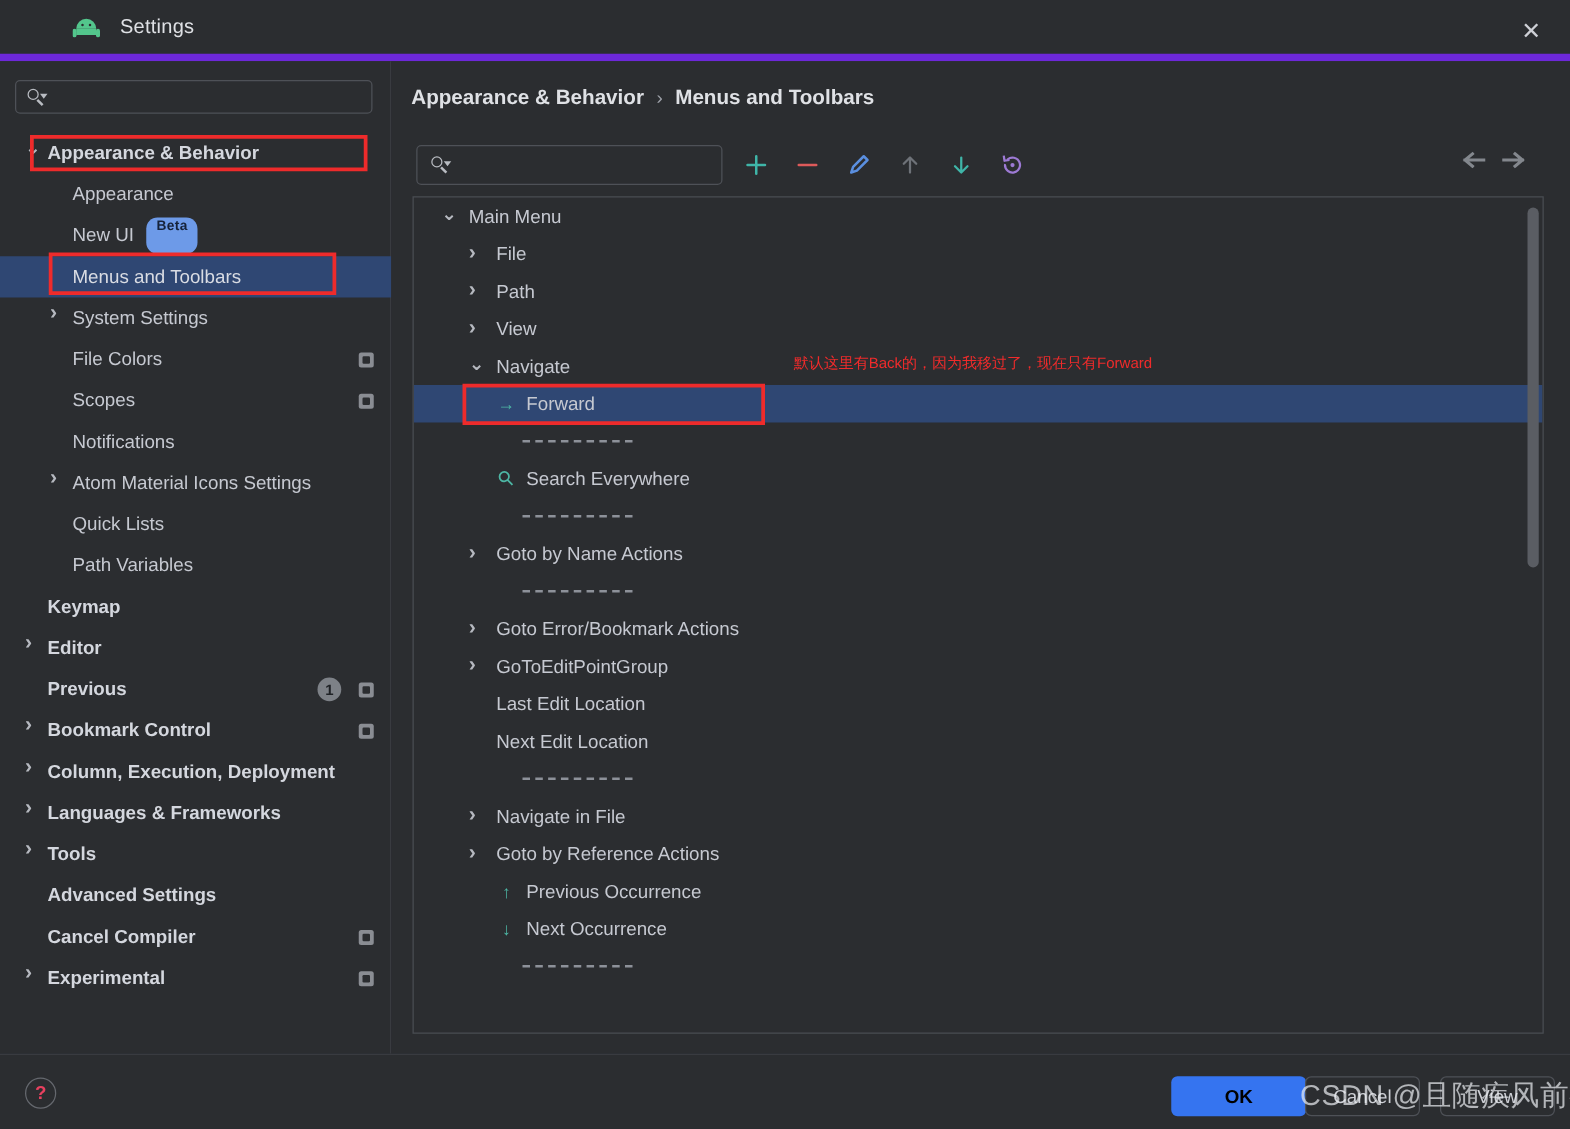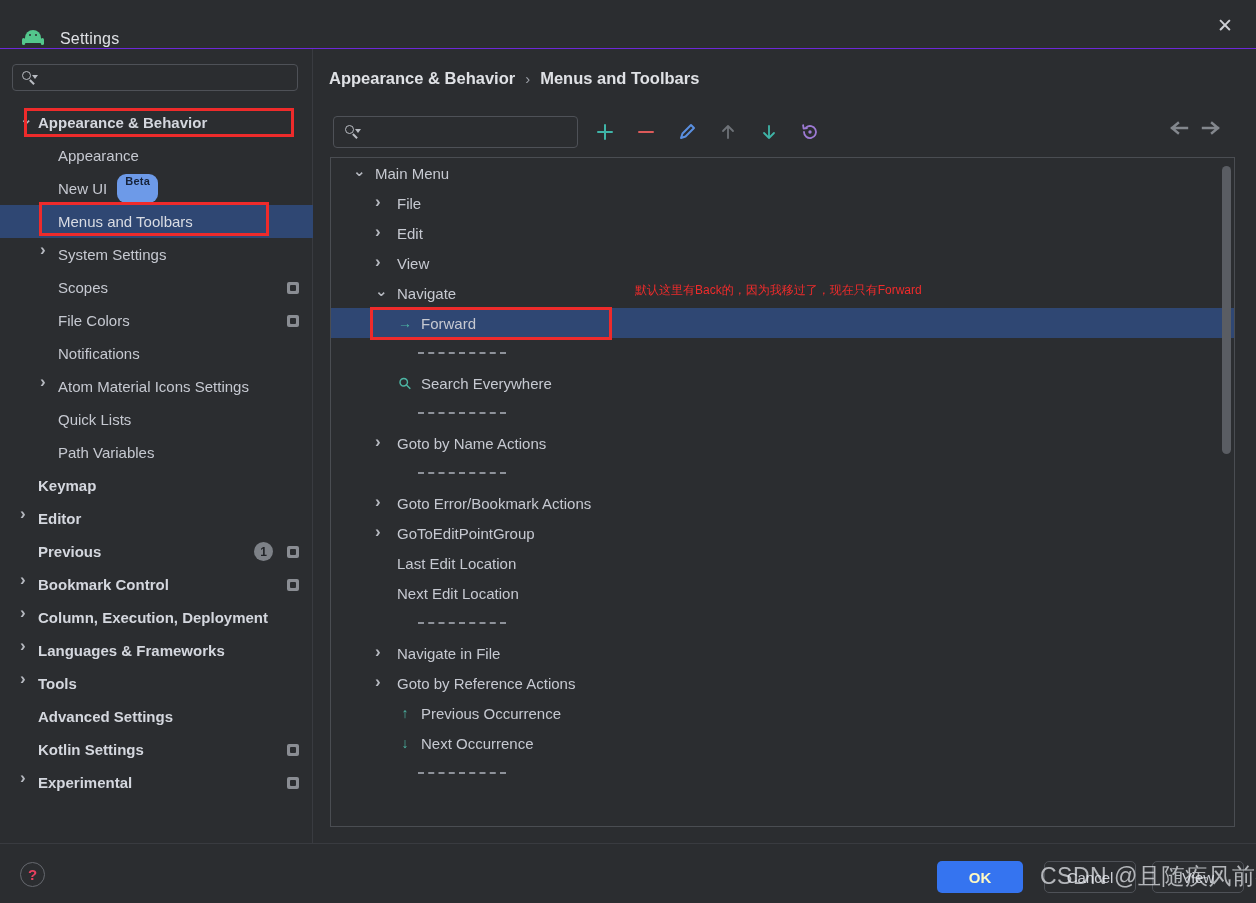--- a/index.html
+++ b/index.html
@@ -16,22 +16,22 @@
 
   
   #top-artifact {
     position: absolute; left: 614px; top: 0; width: 382px; height: 7px;
     background: #c3c4c6; border-bottom: 1px solid #9a9b9d;
   }
 
   
   #titlebar {
     position: absolute; left: 0; top: 0; width: 1256px; height: 49px;
-    background: #2b2d30; border-bottom: 1px solid #6d28d9;
-    display: flex; align-items: flex-end;
+    background: #2b2d30; border-bottom: 6px solid #6d28d9;
+    display: flex; align-items: center; padding-left: 36px;
   }
   #app-icon { margin-left: 22px; width: 22px; height: 22px; display: flex; align-items: center; justify-content: center; }
   #title-text {
     margin-left: 16px; font-size: 16px; color: #dfe1e5; letter-spacing: .2px;
   }
   #close-btn {
     position: absolute; right: 16px; top: 10px;
     width: 30px; height: 30px; display: flex; align-items: center; justify-content: center;
     color: #ced0d6; font-size: 19px; cursor: pointer; line-height: 1;
   }
@@ -172,21 +172,21 @@
     position: absolute; left: 20px; top: 18px; width: 25px; height: 25px;
     border: 1.6px solid #65686e; border-radius: 50%;
     display: flex; align-items: center; justify-content: center;
     color: #e8405f; font-size: 15px; font-weight: bold; cursor: pointer;
   }
   .fbtn {
     position: absolute; top: 17px; height: 32px; border-radius: 5px;
     display: flex; align-items: center; justify-content: center;
     font-size: 15px; cursor: pointer;
   }
-  #ok-btn { left: 937px; width: 86px; background: #3574f0; color: #fef9c3; font-weight: bold; }
+  #ok-btn { left: 937px; width: 108px; background: #3574f0; color: #000000; font-weight: bold; }
   #cancel-btn { left: 1044px; width: 92px; background: #2b2d30; border: 1px solid #4e5157; color: #ced0d6; }
   #apply-btn { left: 1152px; width: 92px; background: #2b2d30; border: 1px solid #4e5157; color: #ced0d6; }
 
   #watermark {
     position: absolute; left: 1040px; top: 861px;
     font-size: 23px; color: rgba(232,234,238,.72); white-space: nowrap;
     pointer-events: none; letter-spacing: .5px;
   }
 </style>
 </head>
@@ -251,27 +251,27 @@
           <span class="badge-beta">Beta</span>
         </div>
         <div class="nav-item depth1 selected">
           <span class="nav-label">Menus and Toolbars</span>
         </div>
         <div class="nav-item depth1">
           <span class="nav-arrow" style="font-size: 17px; top: 6px;">›</span>
           <span class="nav-label">System Settings</span>
         </div>
         <div class="nav-item depth1">
+          <span class="nav-label">File Colors</span>
+          <span class="badge-save">
+            <i></i>
+          </span>
+        </div>
+        <div class="nav-item depth1">
           <span class="nav-label">Scopes</span>
-          <span class="badge-save">
-            <i></i>
-          </span>
-        </div>
-        <div class="nav-item depth1">
-          <span class="nav-label">File Colors</span>
           <span class="badge-save">
             <i></i>
           </span>
         </div>
         <div class="nav-item depth1">
           <span class="nav-label">Notifications</span>
         </div>
         <div class="nav-item depth1">
           <span class="nav-arrow" style="font-size: 17px; top: 6px;">›</span>
           <span class="nav-label">Atom Material Icons Settings</span>
@@ -312,21 +312,21 @@
           <span class="nav-label">Languages &amp; Frameworks</span>
         </div>
         <div class="nav-item depth0 bold">
           <span class="nav-arrow" style="font-size: 17px; top: 6px;">›</span>
           <span class="nav-label">Tools</span>
         </div>
         <div class="nav-item depth0 bold">
           <span class="nav-label">Advanced Settings</span>
         </div>
         <div class="nav-item depth0 bold">
-          <span class="nav-label">Kotlin Settings</span>
+          <span class="nav-label">Cancel Compiler</span>
           <span class="badge-save">
             <i></i>
           </span>
         </div>
         <div class="nav-item depth0 bold">
           <span class="nav-arrow" style="font-size: 17px; top: 6px;">›</span>
           <span class="nav-label">Experimental</span>
           <span class="badge-save">
             <i></i>
           </span>
@@ -400,21 +400,21 @@
           <div class="row lv0">
             <span class="arrow" style="font-size: 15px; margin-top: -5px;">⌄</span>
             <span class="rlabel">Main Menu</span>
           </div>
           <div class="row lv1">
             <span class="arrow" style="font-size: 17px; margin-top: -2px;">›</span>
             <span class="rlabel">File</span>
           </div>
           <div class="row lv1">
             <span class="arrow" style="font-size: 17px; margin-top: -2px;">›</span>
-            <span class="rlabel">Edit</span>
+            <span class="rlabel">Path</span>
           </div>
           <div class="row lv1">
             <span class="arrow" style="font-size: 17px; margin-top: -2px;">›</span>
             <span class="rlabel">View</span>
           </div>
           <div class="row lv1">
             <span class="arrow" style="font-size: 15px; margin-top: -5px;">⌄</span>
             <span class="rlabel">Navigate</span>
           </div>
           <div class="row lv2 sel">

